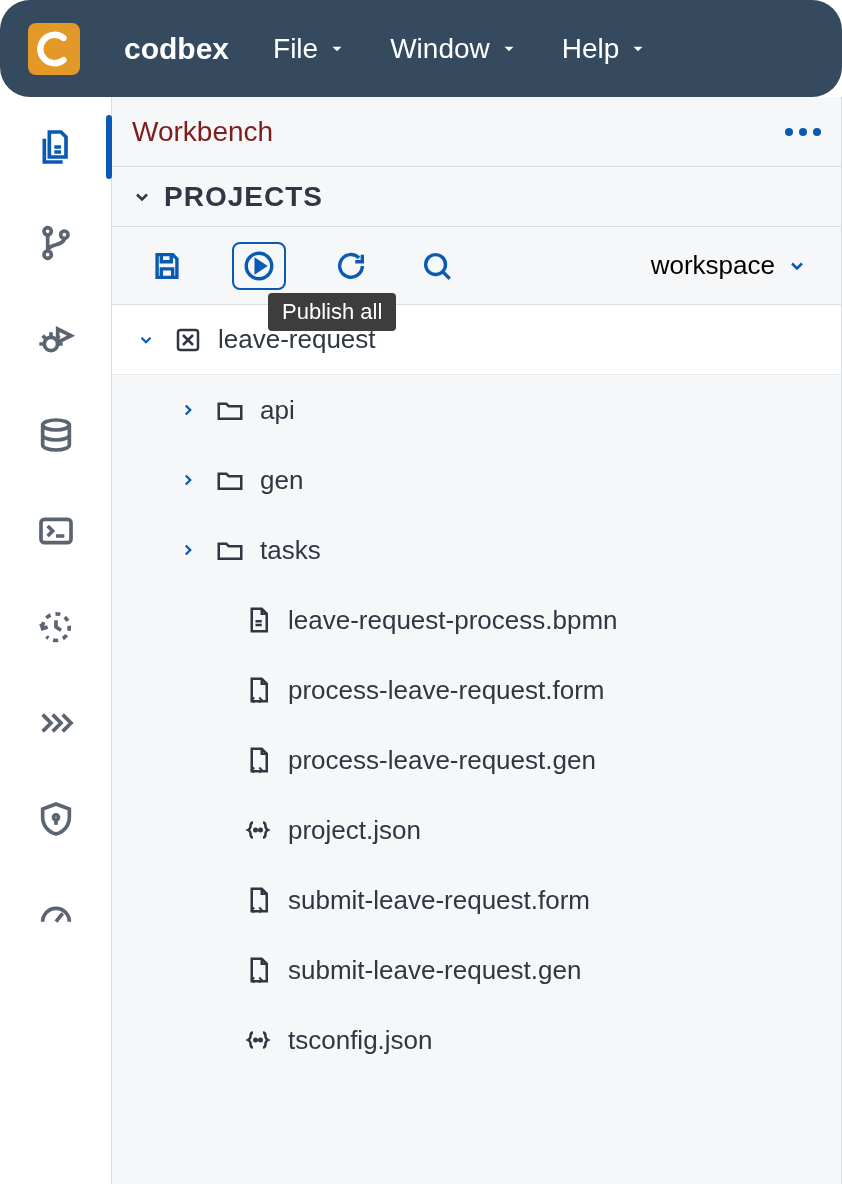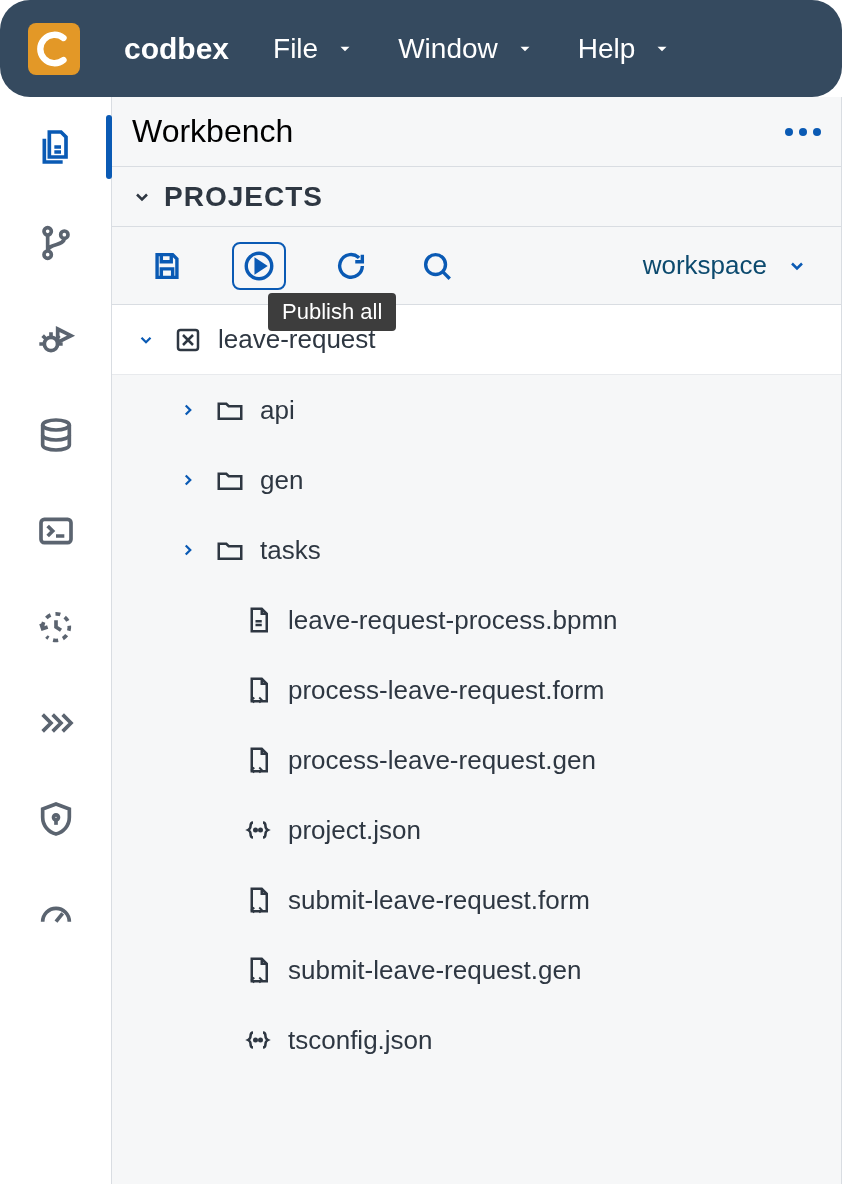--- a/index.html
+++ b/index.html
@@ -30,21 +30,21 @@
     }
     .logo svg { width: 38px; height: 38px; }
     .brand {
       color: #fff;
       font-size: 30px;
       font-weight: 700;
     }
     .menuitem {
       display: flex;
       align-items: center;
-      gap: 18px;
+      gap: 10px;
       color: #fff;
       font-size: 28px;
       font-weight: 400;
       cursor: pointer;
     }
     .menuitem .chev { fill: #fff; }
     .main {
       display: flex;
       height: calc(1184px - 97px);
     }
@@ -88,22 +88,22 @@
     }
     .panel-header {
       height: 70px;
       display: flex;
       align-items: center;
       justify-content: space-between;
       padding: 0 20px;
       border-bottom: 1px solid #d9dde2;
     }
     .panel-title {
-      font-size: 32px;
-      color: #000000;
+      font-size: 28px;
+      color: #7f1d1d;
     }
     .more-dots { display: flex; gap: 6px; cursor: pointer; }
     .more-dots span { width: 8px; height: 8px; background: #0a5ab4; border-radius: 50%; }
     .section-header {
       height: 60px;
       display: flex;
       align-items: center;
       padding: 0 20px;
       gap: 12px;
       border-bottom: 1px solid #d9dde2;
@@ -137,22 +137,22 @@
     .tool-btn.boxed {
       border: 2px solid #0a5ab4;
       border-radius: 8px;
       width: 54px;
       height: 48px;
     }
     .workspace-sel {
       margin-left: auto;
       display: flex;
       align-items: center;
-      gap: 20px;
-      color: #0c4a6e;
+      gap: 12px;
+      color: #000000;
       font-size: 26px;
       cursor: pointer;
     }
     .workspace-sel svg { stroke: #0a5ab4; }
     .tooltip {
       position: absolute;
       top: 66px;
       left: 156px;
       background: #3d3d3d;
       color: #fff;

